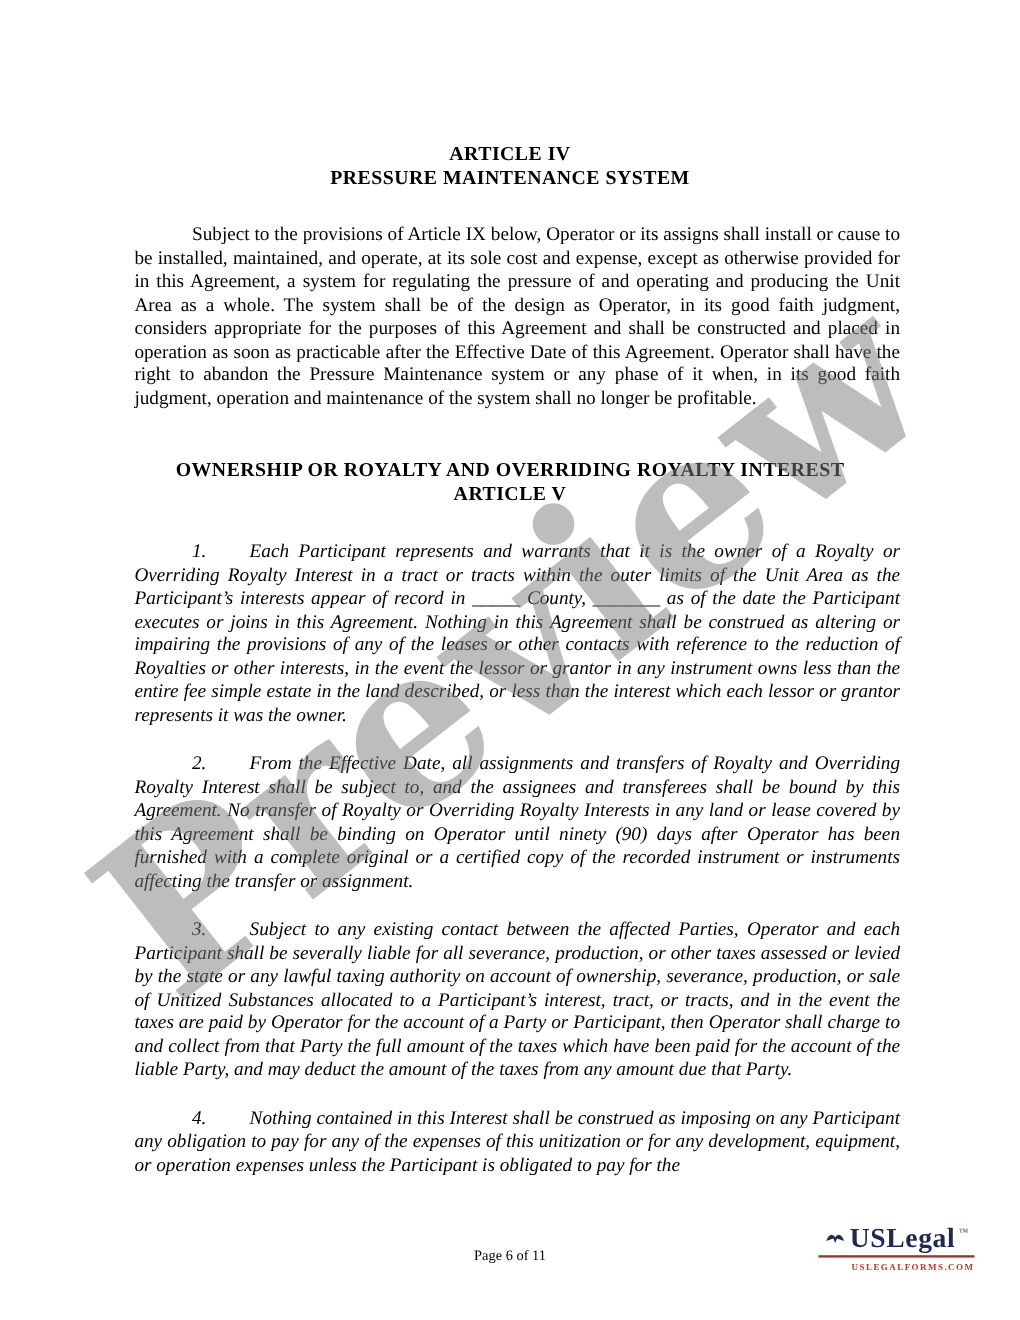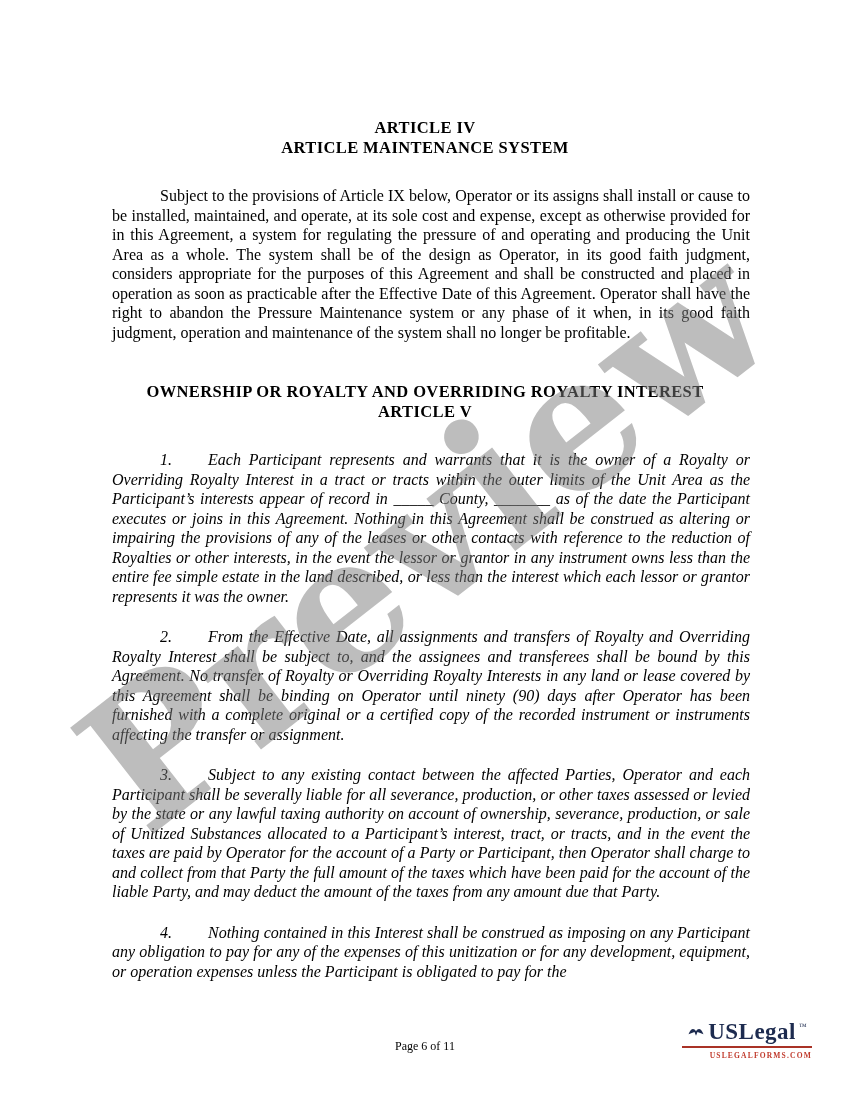--- a/index.html
+++ b/index.html
@@ -103,21 +103,21 @@
 </style>
 </head>
 <body>
 
 <div class="page">
 
   <div class="content">
 
     <div class="heading-group">
       <div class="article-heading">ARTICLE IV</div>
-      <div class="article-heading">ARTICLE MAINTENANCE SYSTEM</div>
+      <div class="article-heading">PRESSURE MAINTENANCE SYSTEM</div>
     </div>
 
     <p class="body-par">Subject to the provisions of Article IX below, Operator or its assigns shall install or cause to be installed, maintained, and operate, at its sole cost and expense, except as otherwise provided for in this Agreement, a system for regulating the pressure of and operating and producing the Unit Area as a whole.  The system shall be of the design as Operator, in its good faith judgment, considers appropriate for the purposes of this Agreement and shall be constructed and placed in operation as soon as practicable after the Effective Date of this Agreement.  Operator shall have the right to abandon the Pressure Maintenance system or any phase of it when, in its good faith judgment, operation and maintenance of the system shall no longer be profitable.</p>
 
     <div class="heading-group second">
       <div class="article-heading">OWNERSHIP OR ROYALTY AND OVERRIDING ROYALTY INTEREST</div>
       <div class="article-heading">ARTICLE V</div>
     </div>
 
     <p class="body-par numbered"><span class="par-num">1.</span><span class="par-text">Each Participant represents and warrants that it is the owner of a Royalty or Overriding Royalty Interest in a tract or tracts within the outer limits of the Unit Area as the Participant’s interests appear of record in _____ County, _______ as of the date the Participant executes or joins in this Agreement.  Nothing in this Agreement shall be construed as altering or impairing the provisions of any of the leases or other contacts with reference to the reduction of Royalties or other interests, in the event the lessor or grantor in any instrument owns less than the entire fee simple estate in the land described, or less than the interest which each lessor or grantor represents it was the owner.</span></p>

